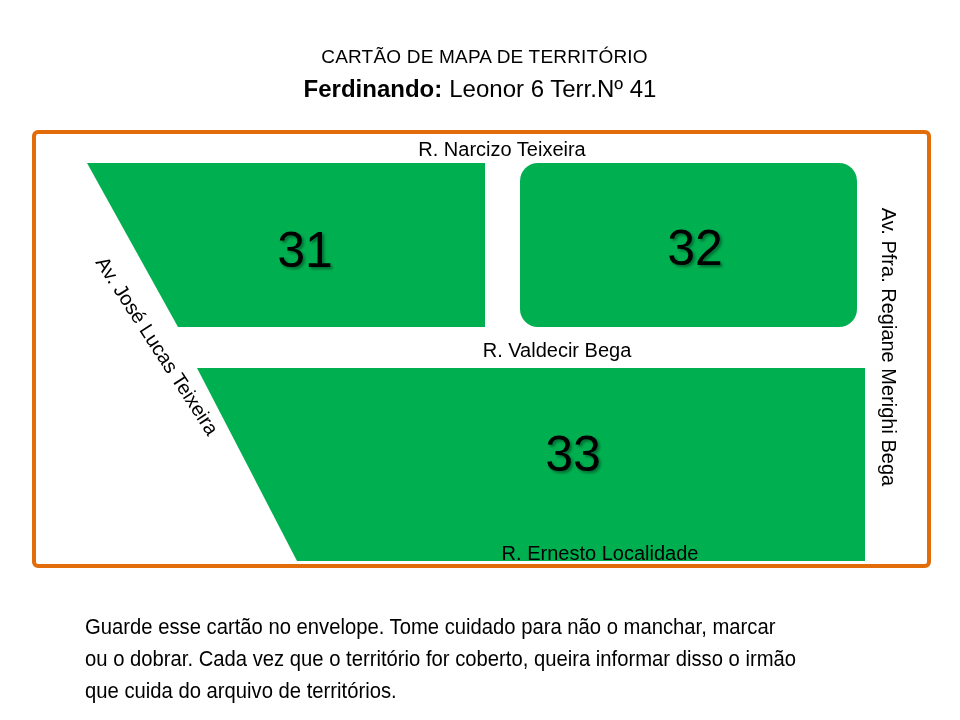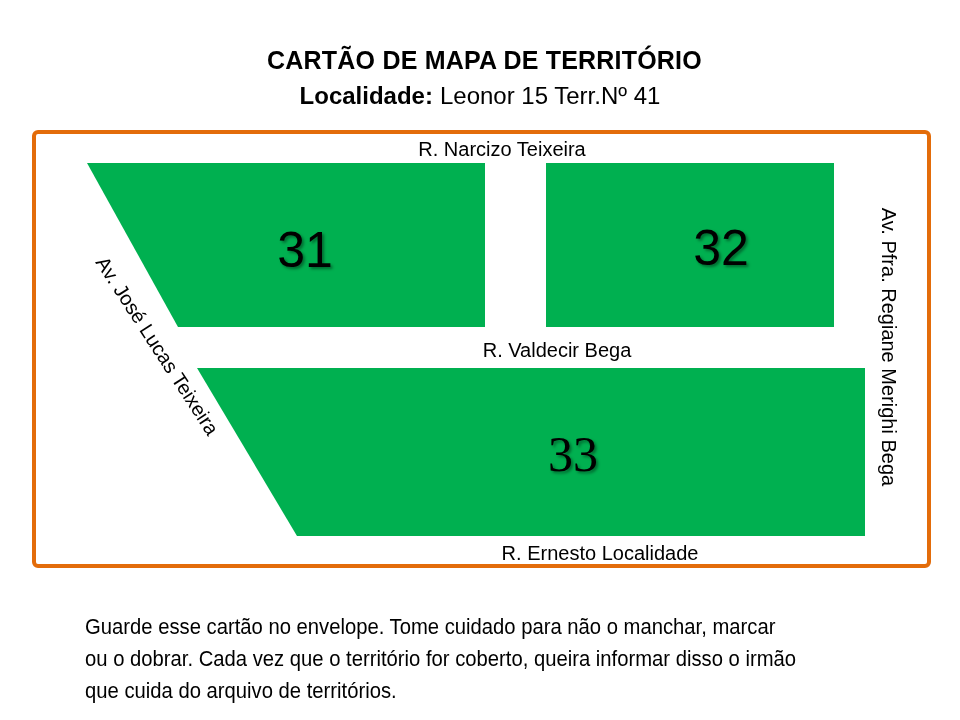--- a/index.html
+++ b/index.html
@@ -19,22 +19,22 @@
 
   
   .card-header {
     position: absolute;
     top: 46px;
     left: 0;
     width: 100%;
     text-align: center;
   }
   .card-title {
-    font-size: 25px;
-    font-weight: 700;
+    font-size: 19px;
+    font-weight: 400;
     letter-spacing: 0.2px;
     margin-left: 9px;
   }
   .locality-line {
     margin-top: 7px;
     font-size: 24px;
   }
   .locality-label { font-weight: 700; }
   .locality-value { padding-left: 7px; font-weight: 400; }
 
@@ -54,28 +54,27 @@
   .block {
     position: absolute;
     background: var(--green, #00B050);
   }
   .block-31 {
     left: 51px; top: 29px;
     width: 398px; height: 164px;
     clip-path: polygon(0 0, 100% 0, 100% 100%, 91px 100%);
   }
   .block-32 {
-    left: 510px; top: 29px;
-    width: 288px; height: 164px;
+    left: 484px; top: 29px;
+    width: 337px; height: 164px; border-radius: 18px;
   }
   .block-33 {
     left: 161px; top: 234px;
-    width: 668px; height: 168px;
+    width: 668px; height: 193px;
     clip-path: polygon(0 0, 100% 0, 100% 100%, 100px 100%);
-    font-family: Liberation Serif, serif;
   }
   .block-number {
     position: absolute;
     transform: translate(-50%, -50%);
     font-size: 50px;
     line-height: 1;
     color: #000;
     text-shadow: 2px 2px 3px rgba(0,0,0,0.40);
     white-space: nowrap;
   }
@@ -116,21 +115,21 @@
   }
 </style>
 </head>
 <body>
 
 <div id="canvas">
 
   <div class="card-header">
     <div class="card-title">CARTÃO DE MAPA DE TERRITÓRIO</div>
     <div class="locality-line">
-      <span class="locality-label">Localidade:</span><span class="locality-value">Leonor 15 Terr.Nº 41</span>
+      <span class="locality-label">Ferdinando:</span><span class="locality-value">Leonor 6 Terr.Nº 41</span>
     </div>
   </div>
 
   <div class="territory-map">
 
     <div class="street-label street-top">R. Narcizo Teixeira</div>
 
     <div class="block block-31">
       <span class="block-number">31</span>
     </div>

